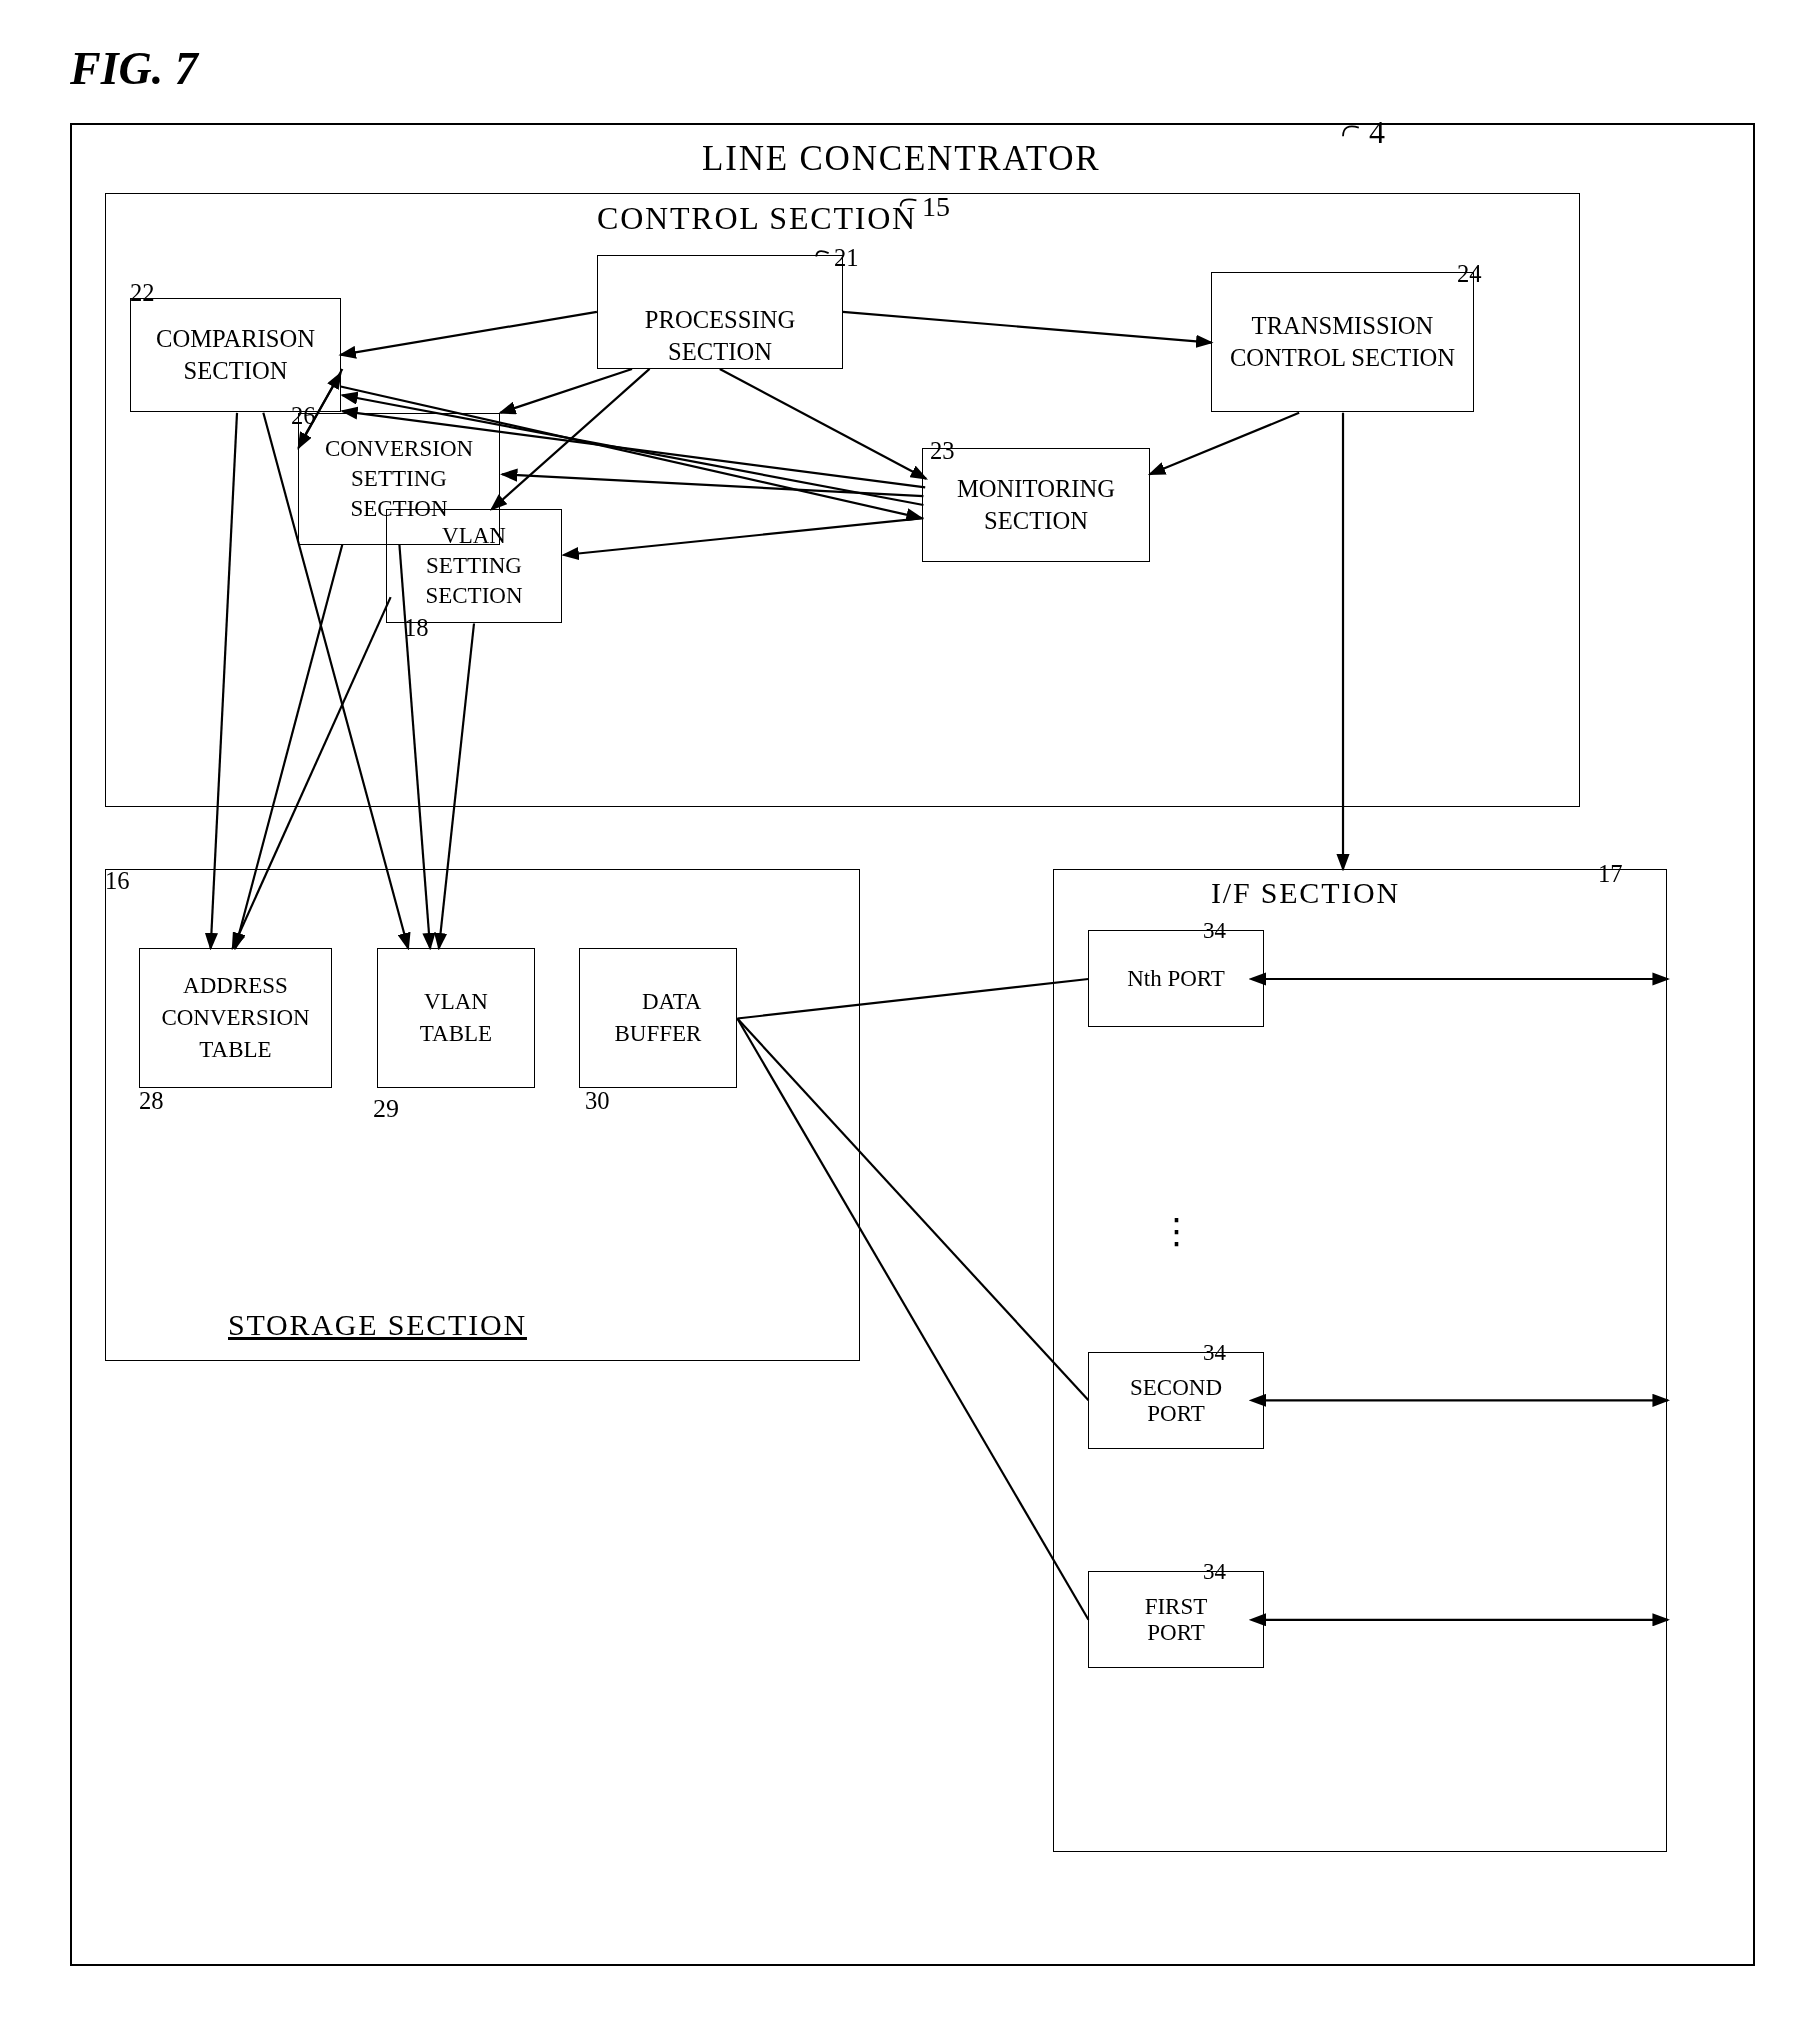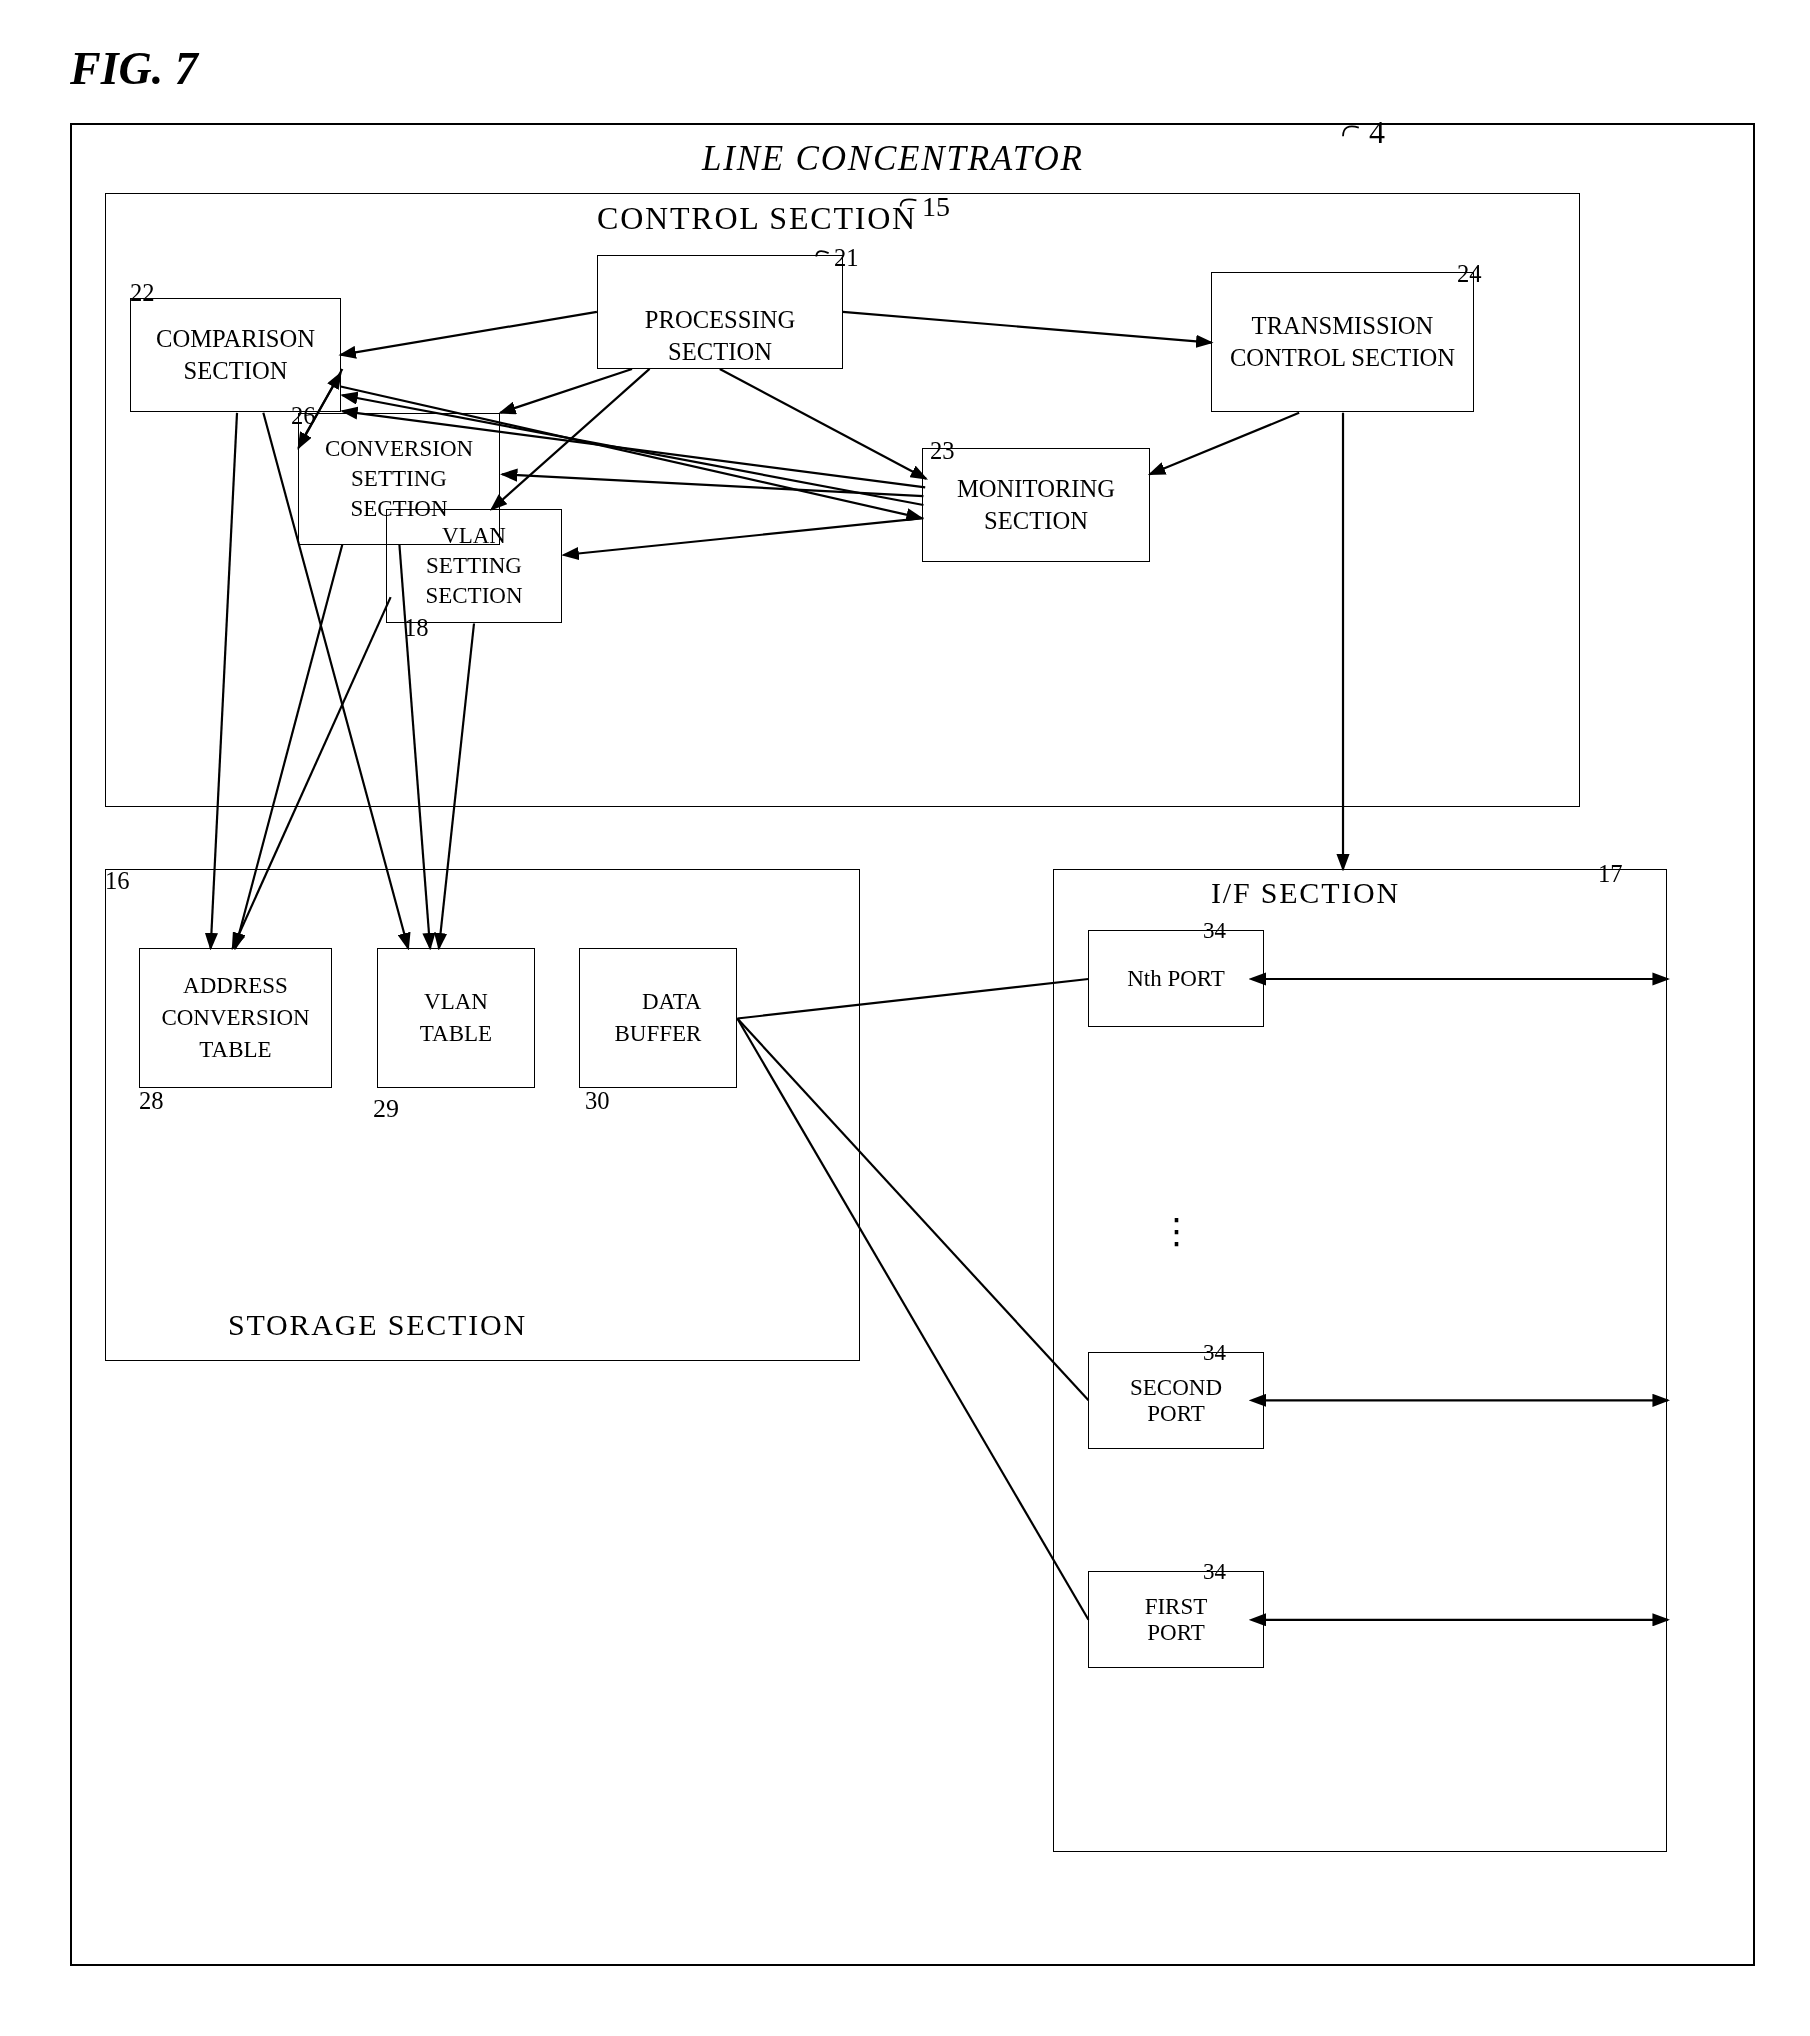--- a/index.html
+++ b/index.html
@@ -30,21 +30,20 @@
       height: 1843px;
       border: 2.6px solid #000;
     }
 
     .outer-label {
       position: absolute;
       top: 139px;
       left: 702px;
       font-size: 35px;
       letter-spacing: 1.8px;
-      font-style: italic;
     }
 
     
     .control-section-box {
       position: absolute;
       top: 193px;
       left: 105px;
       width: 1475px;
       height: 614px;
       border: 1.8px solid #000;
@@ -212,20 +211,21 @@
       height: 492px;
       border: 1.8px solid #000;
     }
 
     .storage-section-label {
       position: absolute;
       top: 1308px;
       left: 228px;
       font-size: 30px;
       letter-spacing: 1.8px;
+      text-decoration: underline;
     }
 
     .ref-16 {
       position: absolute;
       top: 867px;
       left: 105px;
       font-size: 24.6px;
     }
 
     

